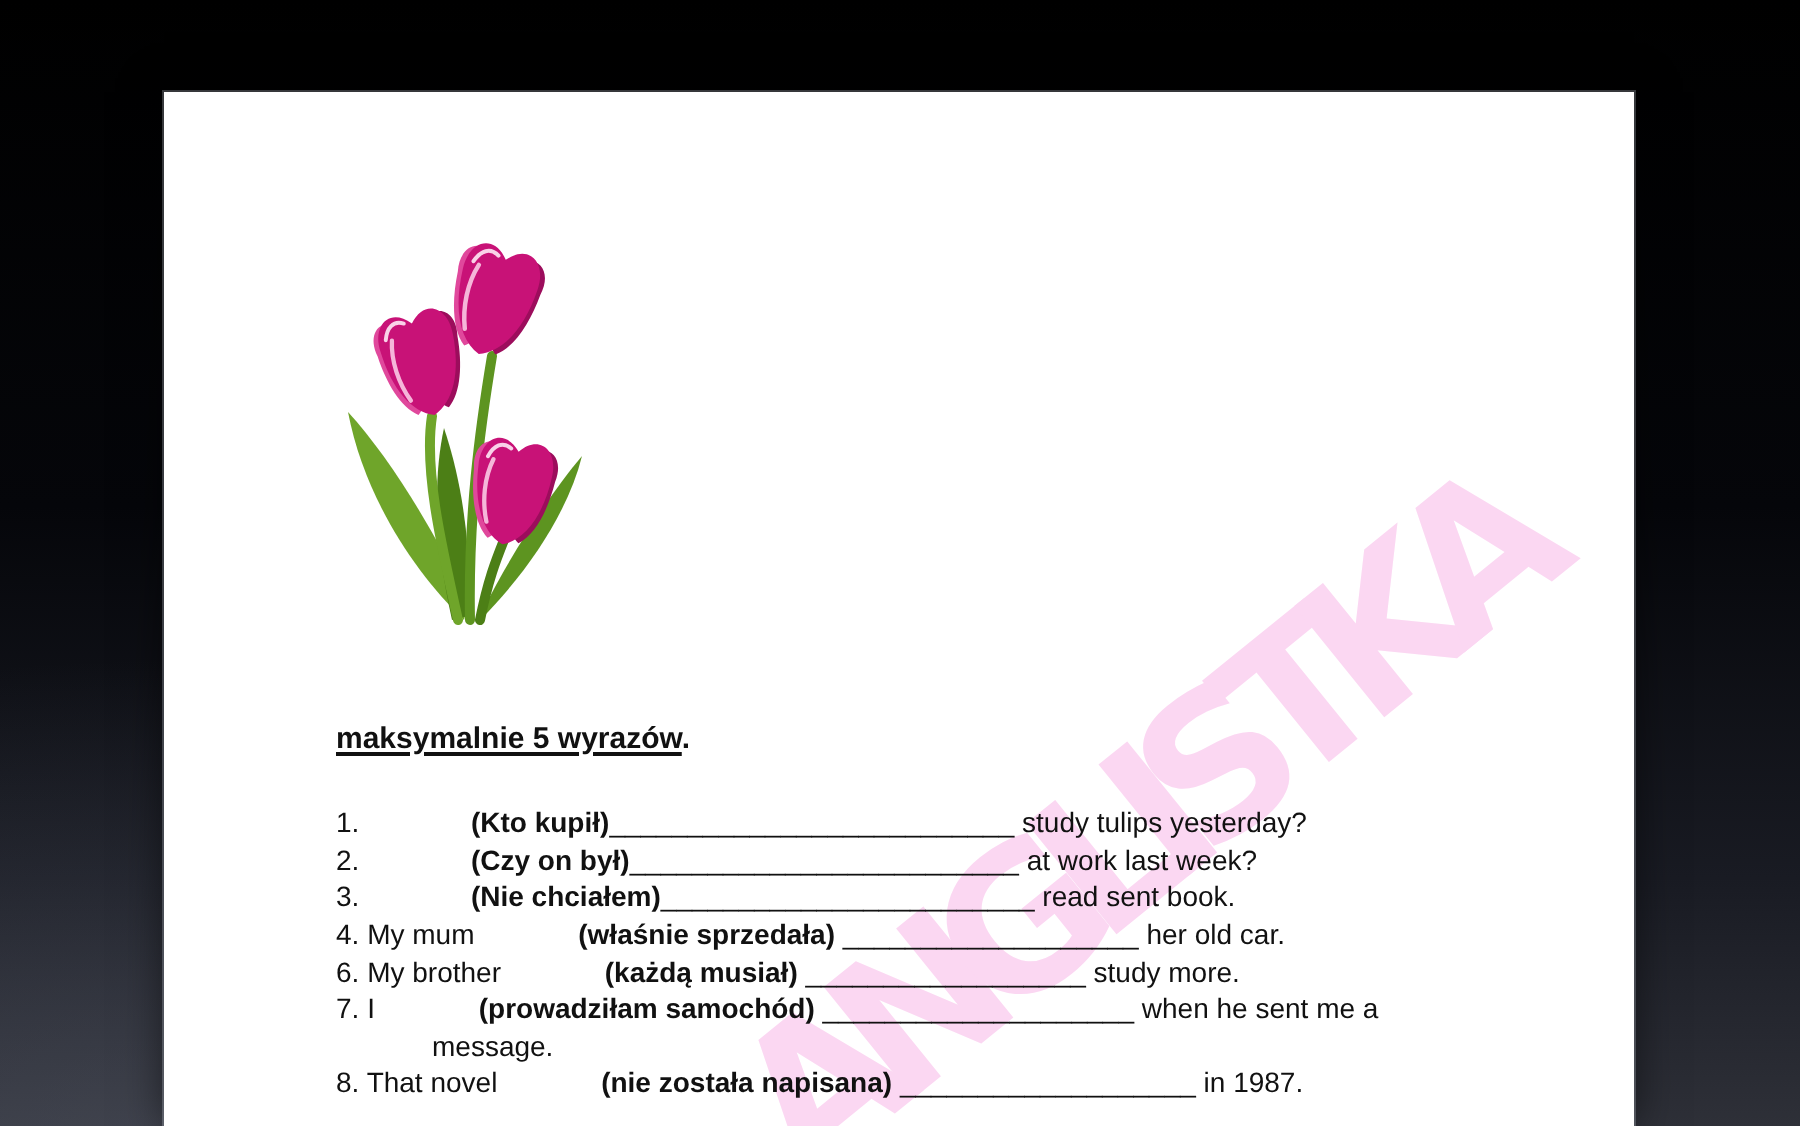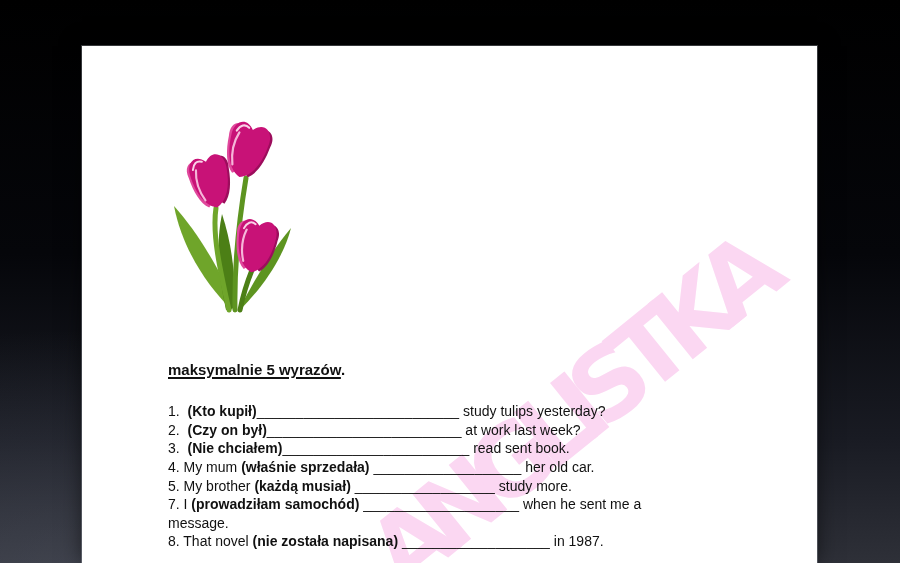--- a/index.html
+++ b/index.html
@@ -36,21 +36,21 @@
   .instructions{
     position:absolute;left:86px;top:291px;width:586px;
     font-size:15px;font-weight:bold;line-height:22px;color:var(--text,#111);
   }
   .instructions .ul{text-decoration:underline;text-decoration-thickness:1.5px;text-underline-offset:2px;text-align:center;}
   .items{
     position:absolute;left:86px;top:356px;width:600px;
     font-size:14px;line-height:18.65px;color:var(--text,#111);
   }
   .row{height:18.65px;white-space:nowrap;}
-  .row b{font-weight:bold;}
+  .row b{font-weight:bold;margin-left:48px;}
 </style>
 </head>
 <body>
 
 <div class="backdrop">
   <div class="page">
 
     <div class="watermark">ANGLISTKA</div>
 
     <svg class="tulip" viewBox="0 0 150 196" aria-hidden="true">
@@ -78,20 +78,20 @@
     </svg>
 
 
     <div class="instructions"><br><span class="ul">maksymalnie 5 wyrazów</span><span>.</span></div>
 
     <div class="items">
       <div class="row"><span>1.&nbsp; </span><b>(Kto kupił)</b><span>__________________________</span><span> study tulips yesterday?</span></div>
       <div class="row"><span>2.&nbsp; </span><b>(Czy on był)</b><span>_________________________</span><span> at work last week?</span></div>
       <div class="row"><span>3.&nbsp; </span><b>(Nie chciałem)</b><span>________________________</span><span> read sent book.</span></div>
       <div class="row"><span>4. My mum </span><b>(właśnie sprzedała)</b><span> ___________________</span><span> her old car.</span></div>
-      <div class="row"><span>5. My brother </span><b>(każdą musiał)</b><span> __________________</span><span> study more.</span></div>
+      <div class="row"><span>6. My brother </span><b>(każdą musiał)</b><span> __________________</span><span> study more.</span></div>
       <div class="row"><span>7. I </span><b>(prowadziłam samochód)</b><span> ____________________</span><span> when he sent me a</span></div>
       <div class="row"><span></span><b></b><span></span><span>message.</span></div>
       <div class="row"><span>8. That novel </span><b>(nie została napisana)</b><span> ___________________</span><span> in 1987.</span></div>
     </div>
 
   </div>
 </div>
 
 </body></html>

